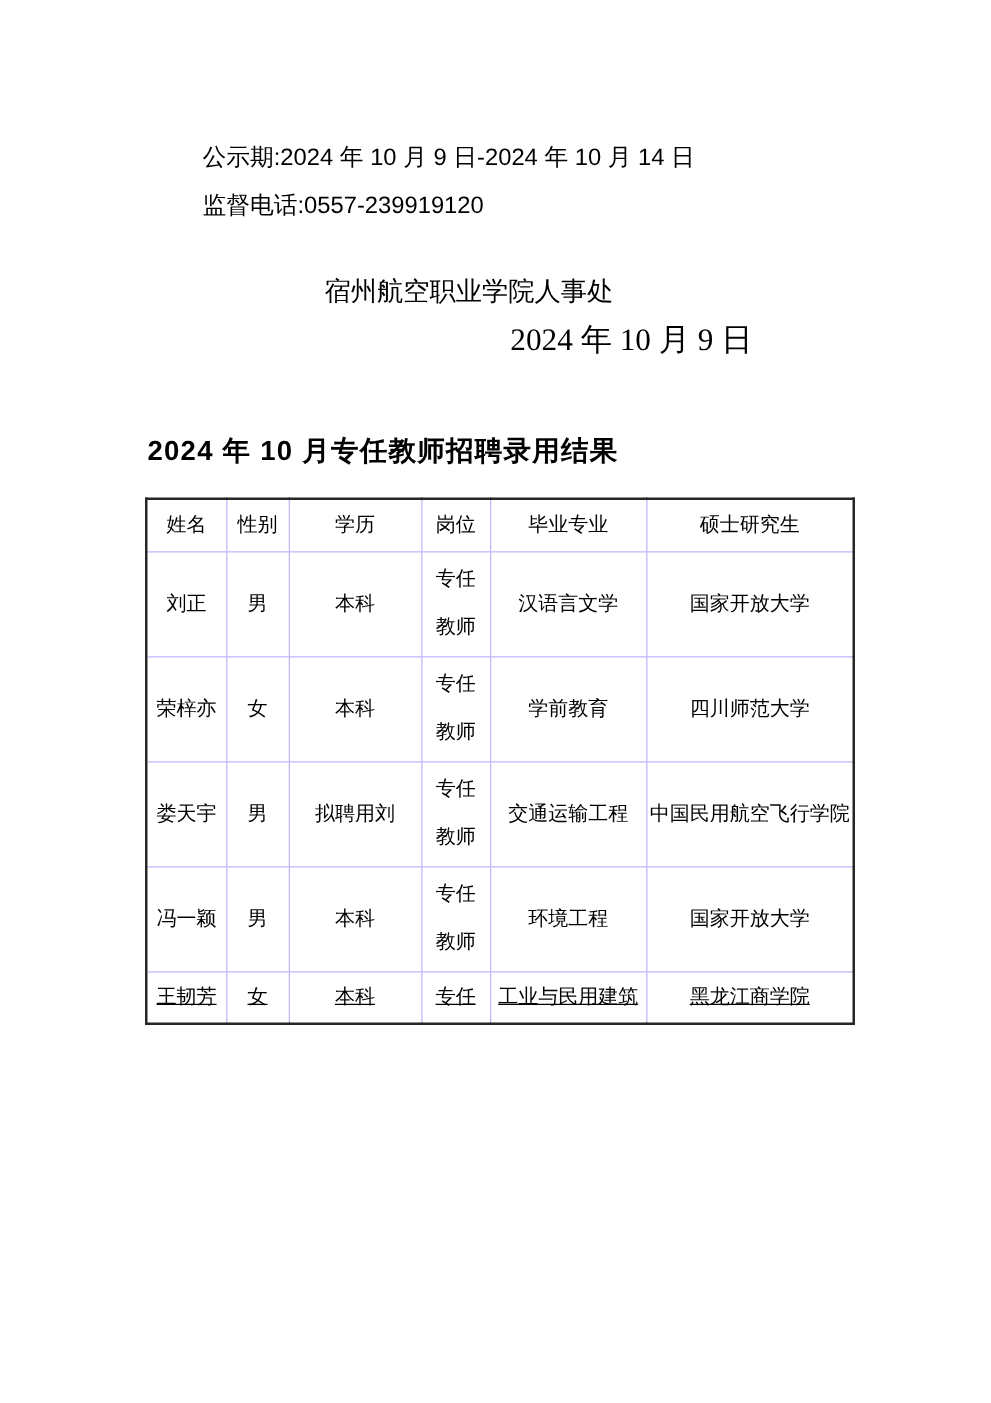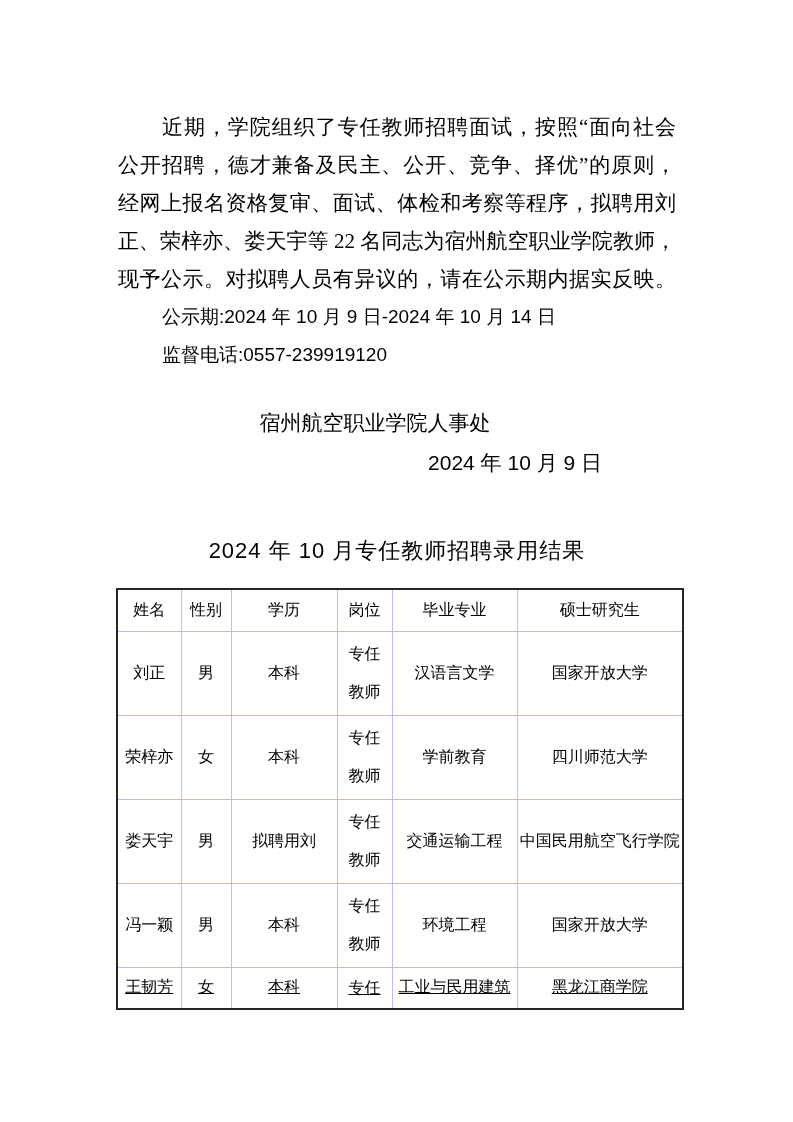--- a/index.html
+++ b/index.html
@@ -37,34 +37,33 @@
   }
   .signature-block { margin-top: 30px; }
   .sig-name {
     font-family: "Liberation Serif", "DejaVu Serif", serif;
     font-size: 21px;
     line-height: 39px;
     text-align: center;
     padding-right: 44px;
   }
   .sig-date {
-    font-family: Liberation Sans, sans-serif;
-    font-size: 21px;
+    font-family: Liberation Serif, serif;
+    font-size: 25px;
     line-height: 39px;
     text-align: right;
     padding-right: 74px;
   }
   .table-title {
     margin-top: 54px;
     font-family: "Liberation Sans", "DejaVu Sans", sans-serif;
     font-size: 22px;
     line-height: 30px;
     letter-spacing: 1px;
-    text-align: center;
-    font-weight: 400;
+    font-weight: 700;
   }
   table.recruit {
     margin-top: 22px;
     margin-left: -2px;
     border-collapse: collapse;
     table-layout: fixed;
     width: 566px;
     border: 2px solid #262626;
   }
   table.recruit th, table.recruit td {
@@ -81,27 +80,20 @@
   table.recruit tbody tr { height: 84px; }
   table.recruit tbody tr.short-row { height: 42px; text-decoration: underline; }
   .pos-line { line-height: 38px; }
 </style>
 </head>
 <body>
 
 <div class="page">
   <div class="content">
 
-    <div id="paragraph">
-        <div class="para-line indent">近期，学院组织了专任教师招聘面试，按照“面向社会</div>
-        <div class="para-line">公开招聘，德才兼备及民主、公开、竞争、择优”的原则，</div>
-        <div class="para-line">经网上报名资格复审、面试、体检和考察等程序，拟聘用刘</div>
-        <div class="para-line">正、荣梓亦、娄天宇等 22 名同志为宿州航空职业学院教师，</div>
-        <div class="para-line">现予公示。对拟聘人员有异议的，请在公示期内据实反映。</div>
-      </div>
 
     <div class="info-line">公示期:2024 年 10 月 9 日-2024 年 10 月 14 日</div>
 
     <div class="info-line">监督电话:0557-239919120</div>
 
     <div class="signature-block">
       <div class="sig-name">宿州航空职业学院人事处</div>
       <div class="sig-date">2024 年 10 月 9 日</div>
     </div>
 

